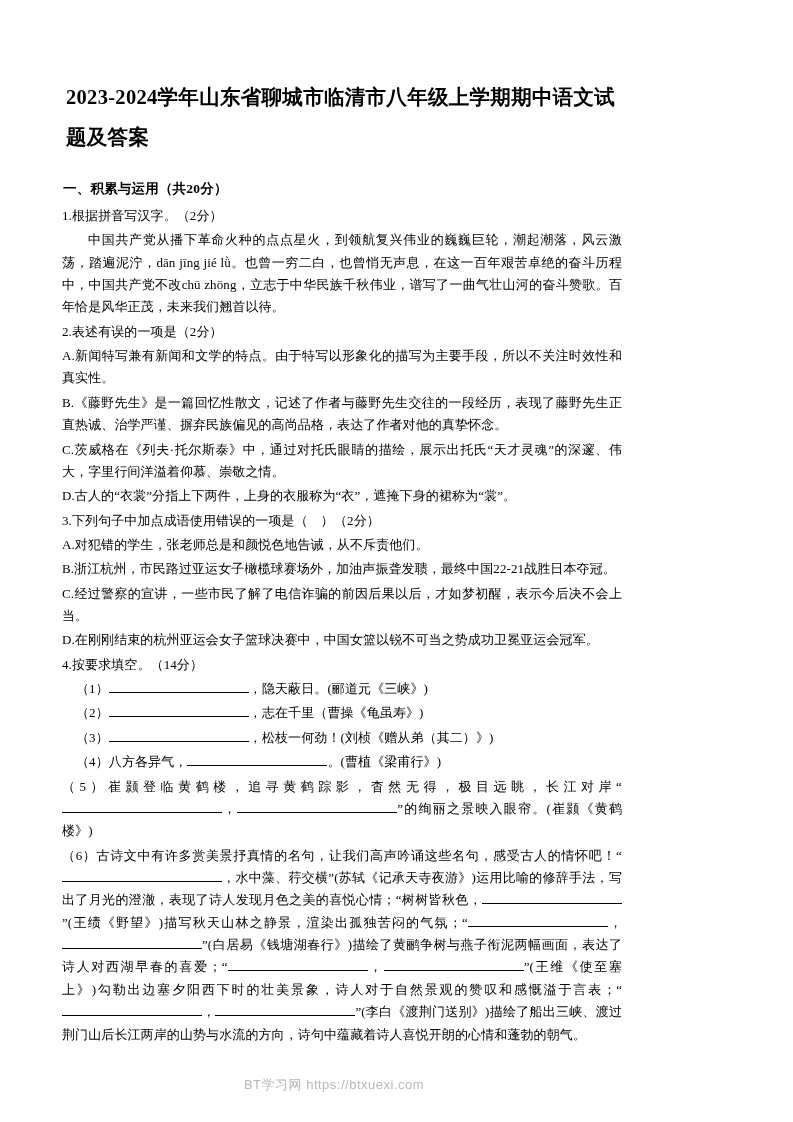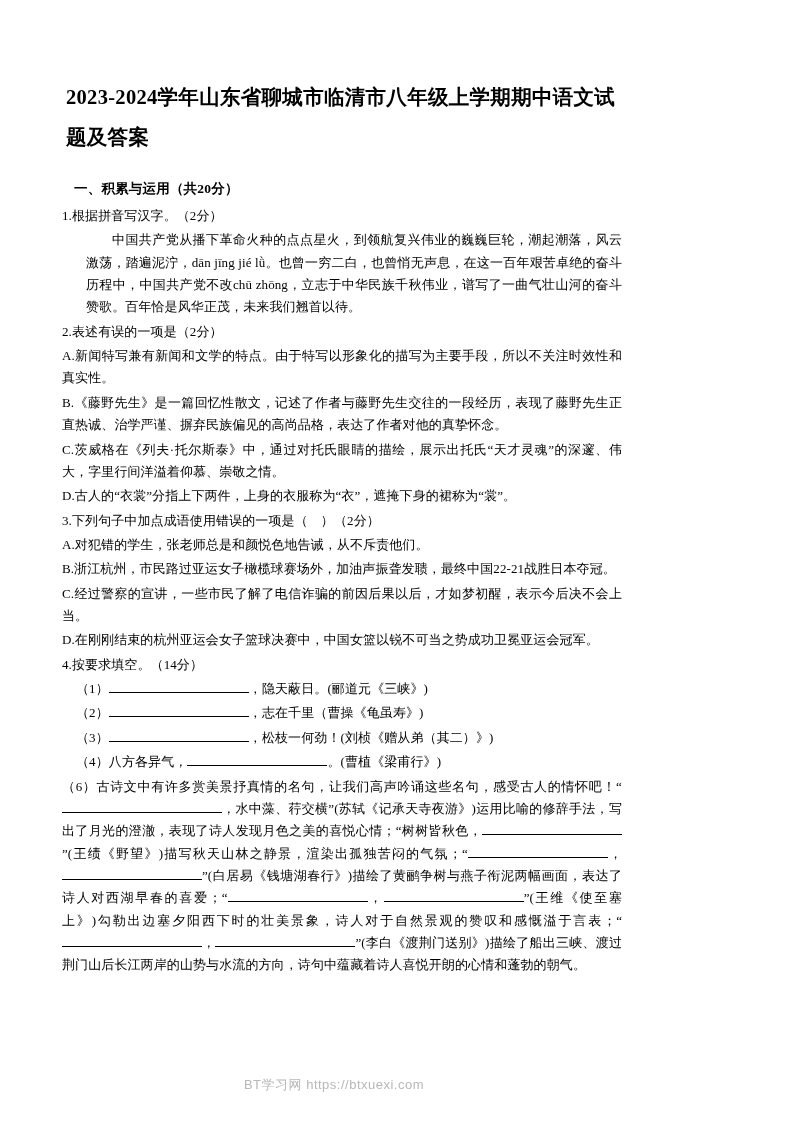--- a/index.html
+++ b/index.html
@@ -27,34 +27,33 @@
     font-weight: bold;
     text-align: left;
     line-height: 1.95;
     letter-spacing: 0.3px;
     margin: 0 0 14px 0;
     padding: 0 4px;
   }
   .section-head {
     font-size: 13.5px;
     font-weight: bold;
-    margin: 22px 0 7px 12px;
+    margin: 22px 0 7px 1px;
     letter-spacing: 0.2px;
   }
   p.line {
     font-size: 13px;
     line-height: 1.72;
     margin: 0 0 2px 0;
     text-align: justify;
     text-justify: inter-ideograph;
     letter-spacing: 0.1px;
   }
   p.indent2 {
     text-indent: 26px;
-    margin-left: 24px;
   }
   .fill {
     display: inline-block;
     border-bottom: 1px solid #000;
     vertical-align: baseline;
   }
   .f-lg { width: 140px; }
   .f-xl { width: 160px; }
   .indent-sub {
     padding-left: 14px;
@@ -103,17 +102,20 @@
   <p class="line indent-sub">
     <span>（2）</span><span class="fill f-lg"></span><span>，志在千里（曹操《龟虽寿》)</span>
   </p>
   <p class="line indent-sub">
     <span>（3）</span><span class="fill f-lg"></span><span>，松枝一何劲！(刘桢《赠从弟（其二）》)</span>
   </p>
   <p class="line indent-sub">
     <span>（4）八方各异气，</span><span class="fill f-lg"></span><span>。(曹植《梁甫行》)</span>
   </p>
   <p class="line">
+    <span>（5）崔颢登临黄鹤楼，追寻黄鹤踪影，杳然无得，极目远眺，长江对岸“</span><span class="fill f-xl"></span>，<span class="fill f-xl"></span><span>”的绚丽之景映入眼帘。(崔颢《黄鹤楼》)</span>
+  </p>
+  <p class="line">
     <span>（6）古诗文中有许多赏美景抒真情的名句，让我们高声吟诵这些名句，感受古人的情怀吧！“</span><span class="fill f-xl"></span><span>，水中藻、荇交横”(苏轼《记承天寺夜游》)运用比喻的修辞手法，写出了月光的澄澈，表现了诗人发现月色之美的喜悦心情；“树树皆秋色，</span><span class="fill f-lg"></span><span>”(王绩《野望》)描写秋天山林之静景，渲染出孤独苦闷的气氛；“</span><span class="fill f-lg"></span><span>，</span><span class="fill f-lg"></span><span>”(白居易《钱塘湖春行》)描绘了黄鹂争树与燕子衔泥两幅画面，表达了诗人对西湖早春的喜爱；“</span><span class="fill f-lg"></span><span>，</span><span class="fill f-lg"></span><span>”(王维《使至塞上》)勾勒出边塞夕阳西下时的壮美景象，诗人对于自然景观的赞叹和感慨溢于言表；“</span><span class="fill f-lg"></span><span>，</span><span class="fill f-lg"></span><span>”(李白《渡荆门送别》)描绘了船出三峡、渡过荆门山后长江两岸的山势与水流的方向，诗句中蕴藏着诗人喜悦开朗的心情和蓬勃的朝气。</span>
   </p>
 
   <div class="watermark">BT学习网 https://btxuexi.com</div>
 </div>
 
 </body></html>

